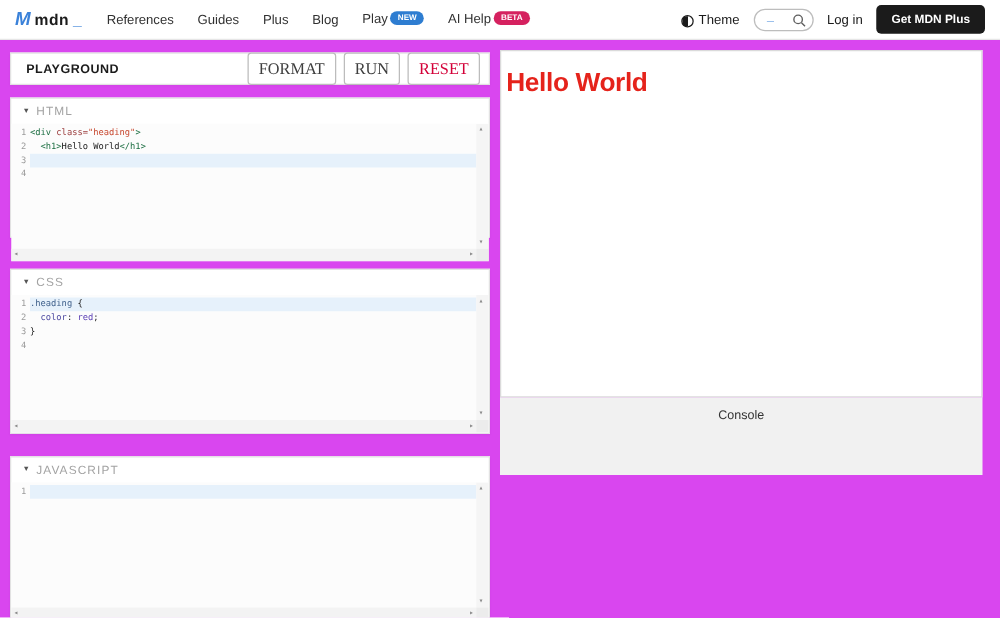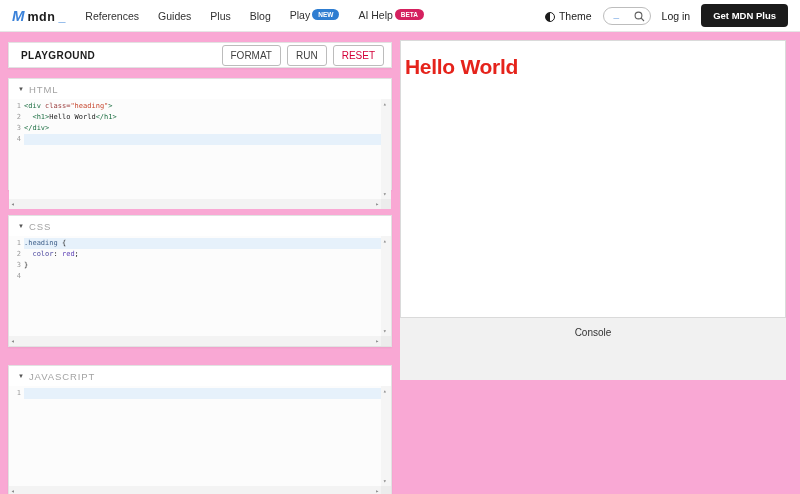--- a/index.html
+++ b/index.html
@@ -27,30 +27,30 @@
     border-radius:10px; background:#fff; cursor:text; }
   .search-cursor { position:absolute; left:10px; top:0px; font-size:10px; font-weight:bold;
     color:var(--logo-blue); }
   .search-icon { position:absolute; right:5px; top:3px; }
   .login { font-size:10.5px; cursor:pointer; }
   .cta { background:#1b1b1b; color:#fff; font-size:9.5px; font-weight:bold;
     padding:6px 12px; border-radius:4px; border:none; cursor:pointer;
     font-family:"Liberation Sans",sans-serif; }
 
   
-  .main { position:relative; width:800px; height:462px; background:#f9a8d4; }
+  .main { position:relative; width:800px; height:462px; background:#d946ef; }
   .card { position:absolute; background:#fff; border:1px solid #e2e2e2;
     box-shadow:0 1px 2px rgba(0,0,0,.05); }
 
   .toolbar { left:8px; top:10px; width:384px; height:26px;
     display:flex; align-items:center; padding:0 7px 0 12px; }
   .toolbar-title { font-size:10px; font-weight:bold; letter-spacing:.4px; }
   .toolbar-btns { margin-left:auto; display:flex; gap:6px; }
-  .tbtn { font-size:10px; padding:4px 8px; border:1px solid #bcbcbc; border-radius:3px;
-    background:#fff; color:#3f3f3f; cursor:pointer; font-family:Liberation Sans, sans-serif; }
+  .tbtn { font-size:13px; padding:4px 8px; border:1px solid #bcbcbc; border-radius:3px;
+    background:#fff; color:#3f3f3f; cursor:pointer; font-family:Liberation Serif, serif; }
   .tbtn.reset { color:var(--reset-red); }
 
   .section { left:8px; width:384px; }
   .sec-html { top:46px; height:112px; }
   .sec-css  { top:183px; height:132px; }
   .sec-js   { top:333px; height:132px; }
   .section-head { height:20px; display:flex; align-items:center; gap:5px; padding:0 9px;
     cursor:pointer; }
   .tri { font-size:6px; color:#555; }
   .sec-label { font-size:9.5px; color:#a3a3a3; letter-spacing:.9px; }
@@ -141,21 +141,20 @@
     <div class="editor">
       <div class="gutter">
           <div class="ln">1</div>
           <div class="ln">2</div>
           <div class="ln">3</div>
           <div class="ln">4</div>
         </div>
       <div class="code">
           <div class="cm-line"><span class="c-tag">&lt;div</span><span class="c-attr"> class=</span><span class="c-str">"heading"</span><span class="c-tag">&gt;</span></div>
           <div class="cm-line"><span class="c-plain">  </span><span class="c-tag">&lt;h1&gt;</span><span class="c-plain">Hello World</span><span class="c-tag">&lt;/h1&gt;</span></div>
-          <div class="cm-line"><span class="c-tag">&lt;/div&gt;</span></div>
           <div class="cm-line active"></div>
         </div>
       <div class="vscroll">
         <span class="sarrow up">▴</span>
         <span class="sarrow down">▾</span>
       </div>
       <div class="hscroll">
         <span class="sarrow left">◂</span>
         <span class="sarrow right">▸</span>
       </div>

